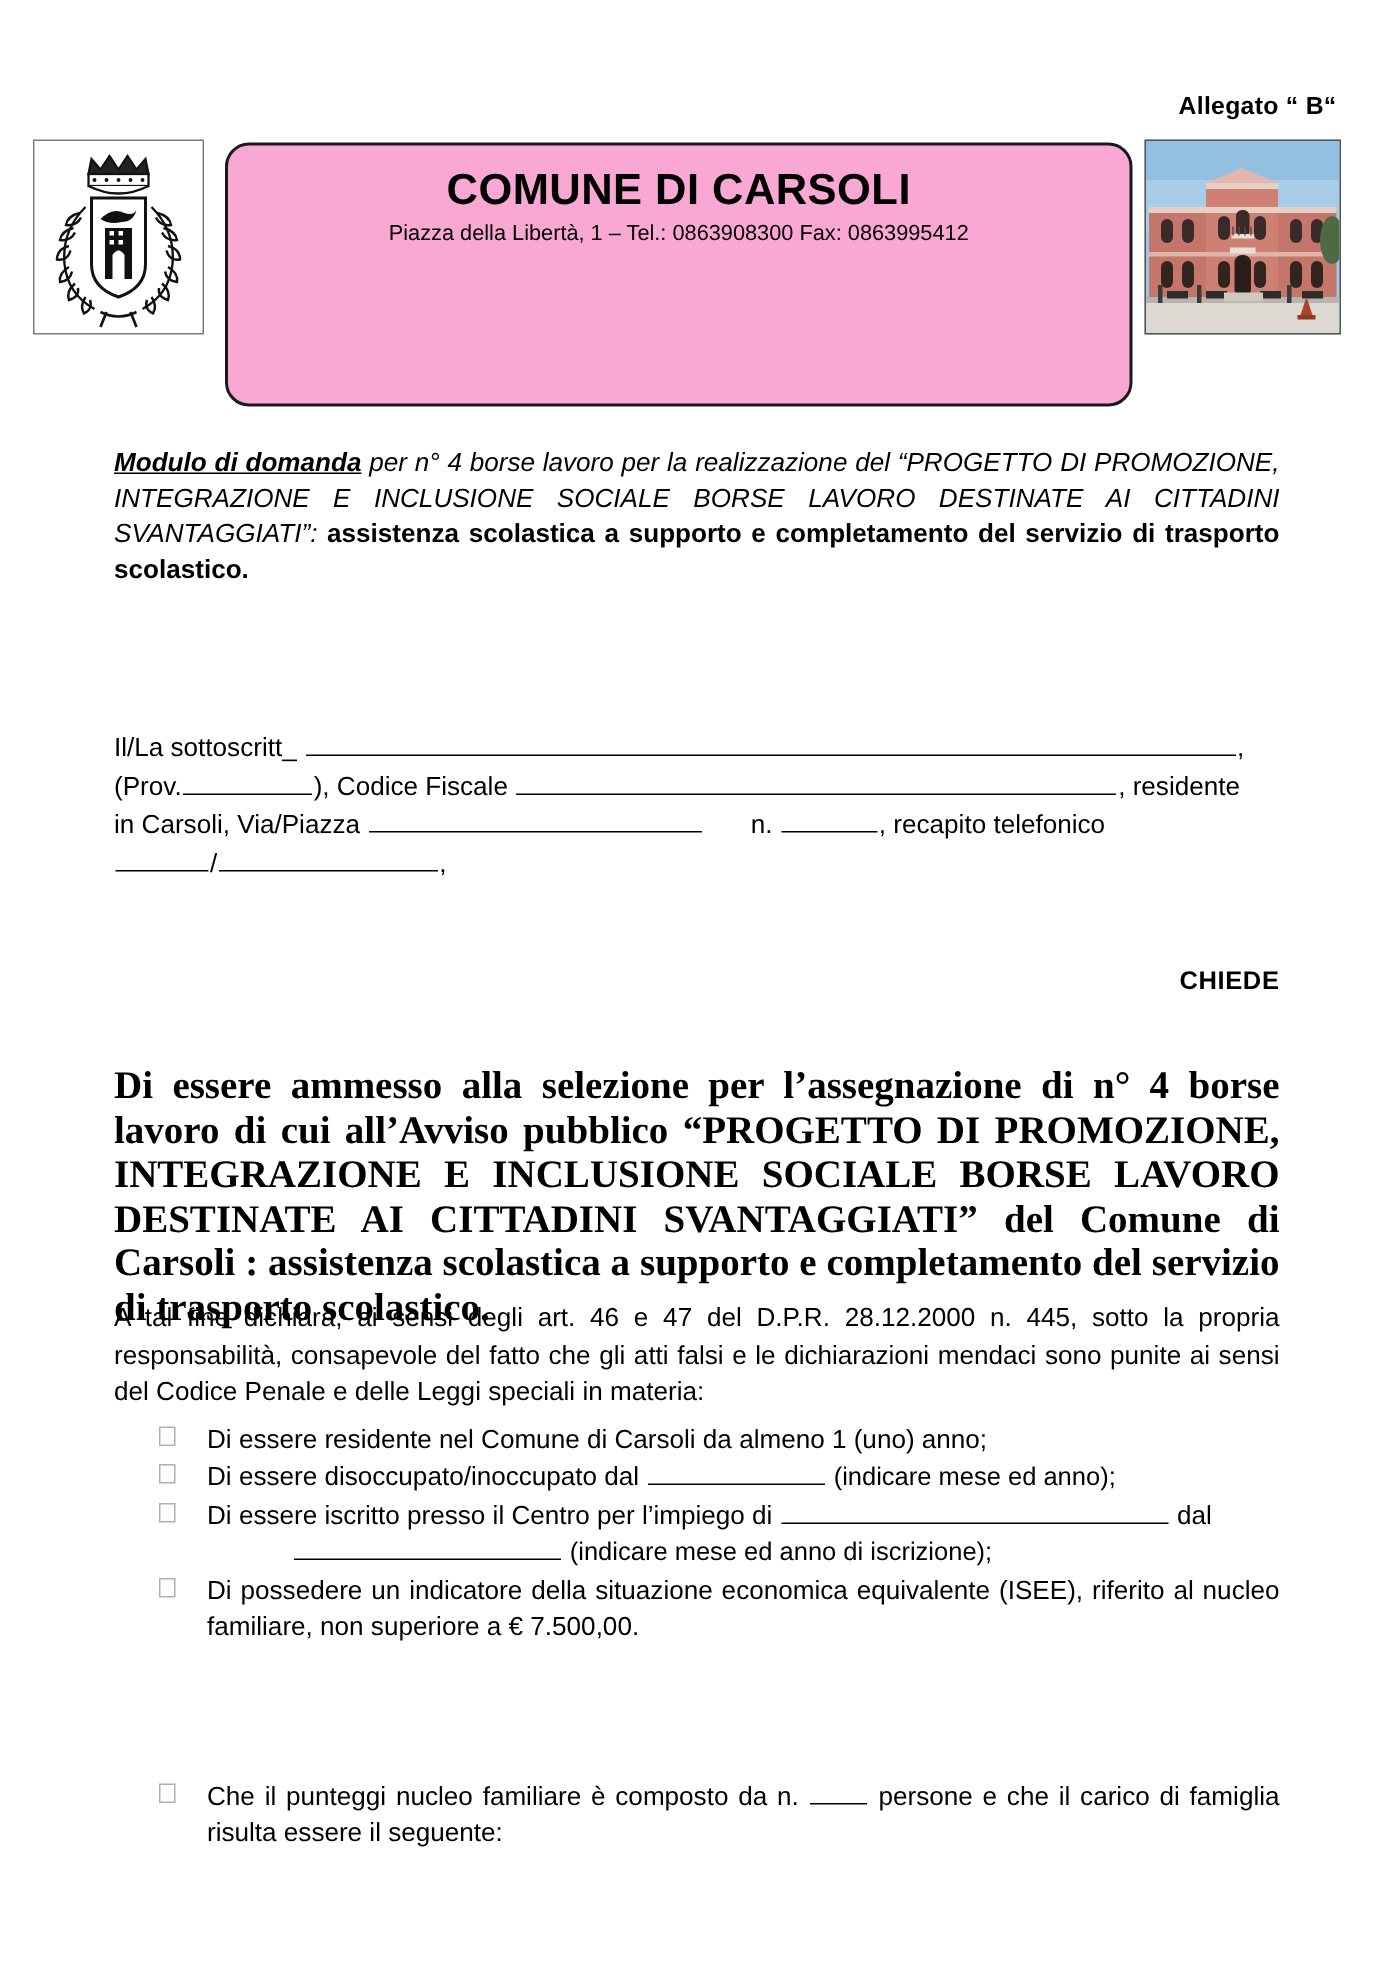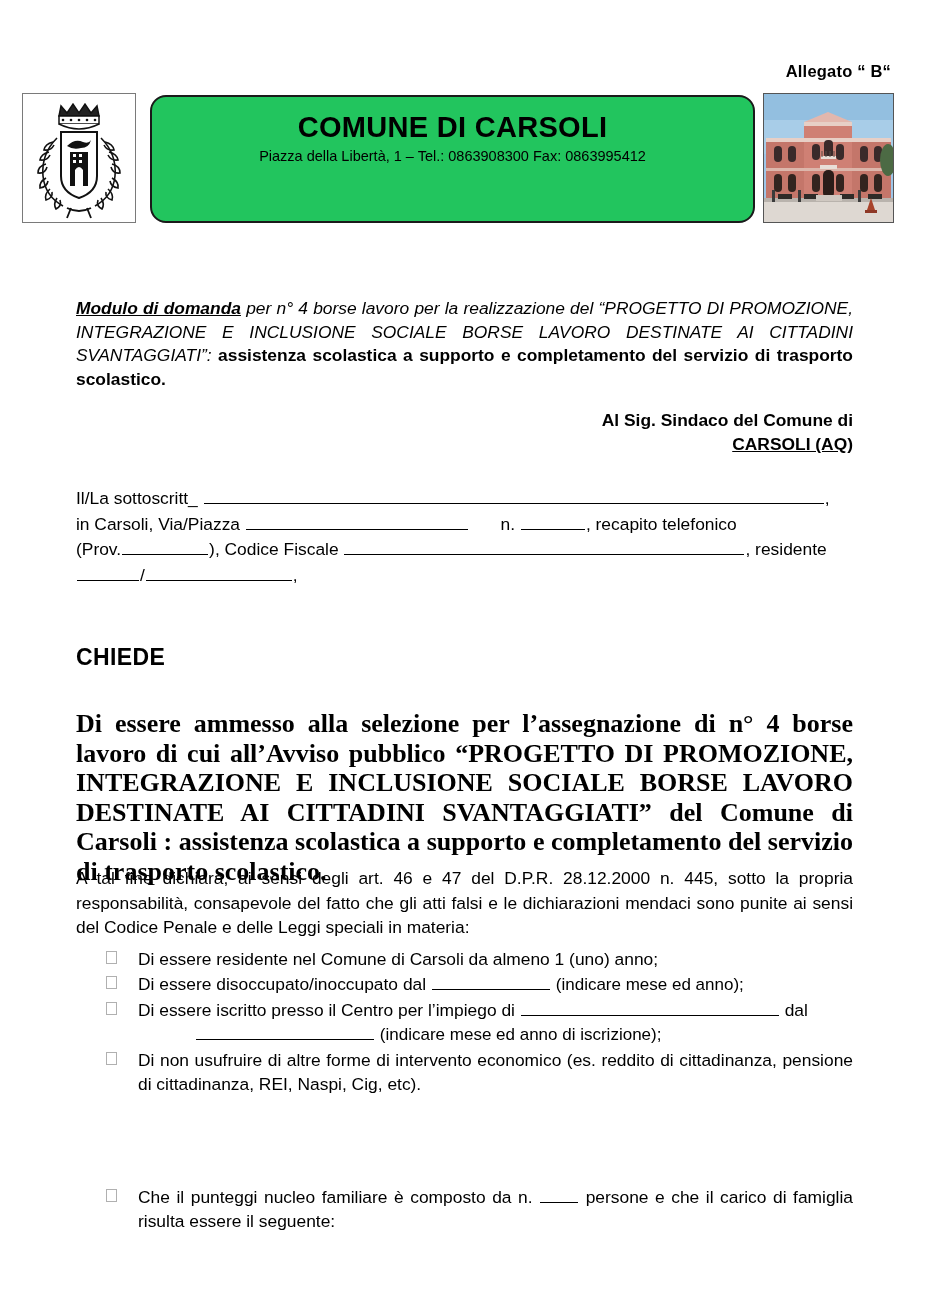--- a/index.html
+++ b/index.html
@@ -55,25 +55,25 @@
     background: #ffffff;
     overflow: hidden;
   }
   .crest-box svg { display: block; }
 
   .title-box {
     position: absolute;
     left: 150px;
     top: 2px;
     width: 605px;
-    height: 128px;
+    height: 176px;
     border: 2px solid #1a1a1a;
     border-radius: 16px;
     box-sizing: border-box;
-    background: #22c55e;
+    background: #f9a8d4;
   }
   .title-inner {
     position: absolute;
     top: 14px;
     left: 0;
     width: 100%;
     text-align: center;
   }
   .comune-title {
     font-size: 29px;
@@ -148,22 +148,22 @@
   .ln {
     display: inline-block;
     border-bottom: 1.6px solid #000;
     height: 0.95em;
     vertical-align: baseline;
     margin: 0 1px;
   }
 
   .chiede {
     top: 644px;
-    text-align: left;
-    font-size: 23px;
+    text-align: right;
+    font-size: 17px;
     font-weight: bold;
     letter-spacing: 0.4px;
   }
 
   .serif-blk {
     top: 709px;
     font-family: "Liberation Serif", "DejaVu Serif", serif;
     font-size: 26px;
     font-weight: bold;
     line-height: 29.5px;
@@ -361,40 +361,36 @@
 
         <ellipse cx="124" cy="66" rx="8" ry="16" fill="#4c6a44"></ellipse>
       </svg>
     </div>
   </div>
 
   <div class="blk intro">
     <span class="u-bold">Modulo di domanda</span><span> per n° 4 borse lavoro per la realizzazione del “PROGETTO DI PROMOZIONE, INTEGRAZIONE E INCLUSIONE SOCIALE BORSE LAVORO DESTINATE AI CITTADINI SVANTAGGIATI”:</span><span class="nonital"> assistenza scolastica a supporto e completamento del servizio di trasporto scolastico.</span>
   </div>
 
-  <div class="blk addressee">
-    <div>Al Sig. Sindaco del Comune di</div>
-    <div class="ul">CARSOLI (AQ)</div>
-  </div>
 
   <div class="blk fields">
     <div class="row">
       <span>Il/La sottoscritt_</span>
       <span class="ln" style="width:620px"></span><span>,</span>
+    </div>
+    <div class="row">
+      <span>(Prov.</span><span class="ln" style="width:86px"></span><span>), Codice  Fiscale</span>
+      <span class="ln" style="width:400px"></span><span>, residente</span>
     </div>
     <div class="row">
       <span>in    Carsoli,   Via/Piazza</span>
       <span class="ln" style="width:222px"></span>
       <span style="display:inline-block;width:22px"></span>
       <span>n.</span>
       <span class="ln" style="width:64px"></span><span>,    recapito   telefonico</span>
-    </div>
-    <div class="row">
-      <span>(Prov.</span><span class="ln" style="width:86px"></span><span>), Codice  Fiscale</span>
-      <span class="ln" style="width:400px"></span><span>, residente</span>
     </div>
     <div class="row">
       <span class="ln" style="width:62px"></span><span>/</span><span class="ln" style="width:146px"></span><span>,</span>
     </div>
   </div>
 
   <div class="blk chiede">CHIEDE</div>
 
   <div class="blk serif-blk">Di essere ammesso alla selezione per l’assegnazione di n° 4 borse lavoro di cui all’Avviso pubblico “PROGETTO DI PROMOZIONE, INTEGRAZIONE E INCLUSIONE SOCIALE BORSE LAVORO DESTINATE AI CITTADINI SVANTAGGIATI” del Comune di Carsoli : assistenza scolastica a supporto e completamento del servizio di trasporto scolastico.</div>
 
@@ -417,25 +413,25 @@
     <div class="cb-item">
       <span class="cb-box"></span>
       <span>Di  essere  iscritto  presso  il  Centro  per  l’impiego  di</span>
       <span class="ln" style="width:258px"></span>
       <span>dal</span>
       <br>
       <span class="ln" style="width:178px;margin-left:58px"></span>
       <span class="small-note">(indicare mese ed anno di iscrizione)</span><span class="small-note">;</span>
     </div>
 
-
     <div class="cb-item">
       <span class="cb-box"></span>
-      <span>Di non usufruire di altre forme di intervento economico (es. reddito di cittadinanza, pensione di cittadinanza, REI,  Naspi, Cig, etc).</span>
-    </div>
+      <span>Di possedere un indicatore della situazione economica equivalente (ISEE), riferito al nucleo familiare, non superiore a € 7.500,00.</span>
+    </div>
+
   </div>
 
 
   <div class="blk cb-list2">
     <div class="cb-item">
       <span class="cb-box"></span>
       <span>Che il punteggi nucleo familiare è composto da n.</span>
       <span class="ln" style="width:38px"></span>
       <span>persone e che il carico di famiglia risulta essere il seguente:</span>
     </div>

